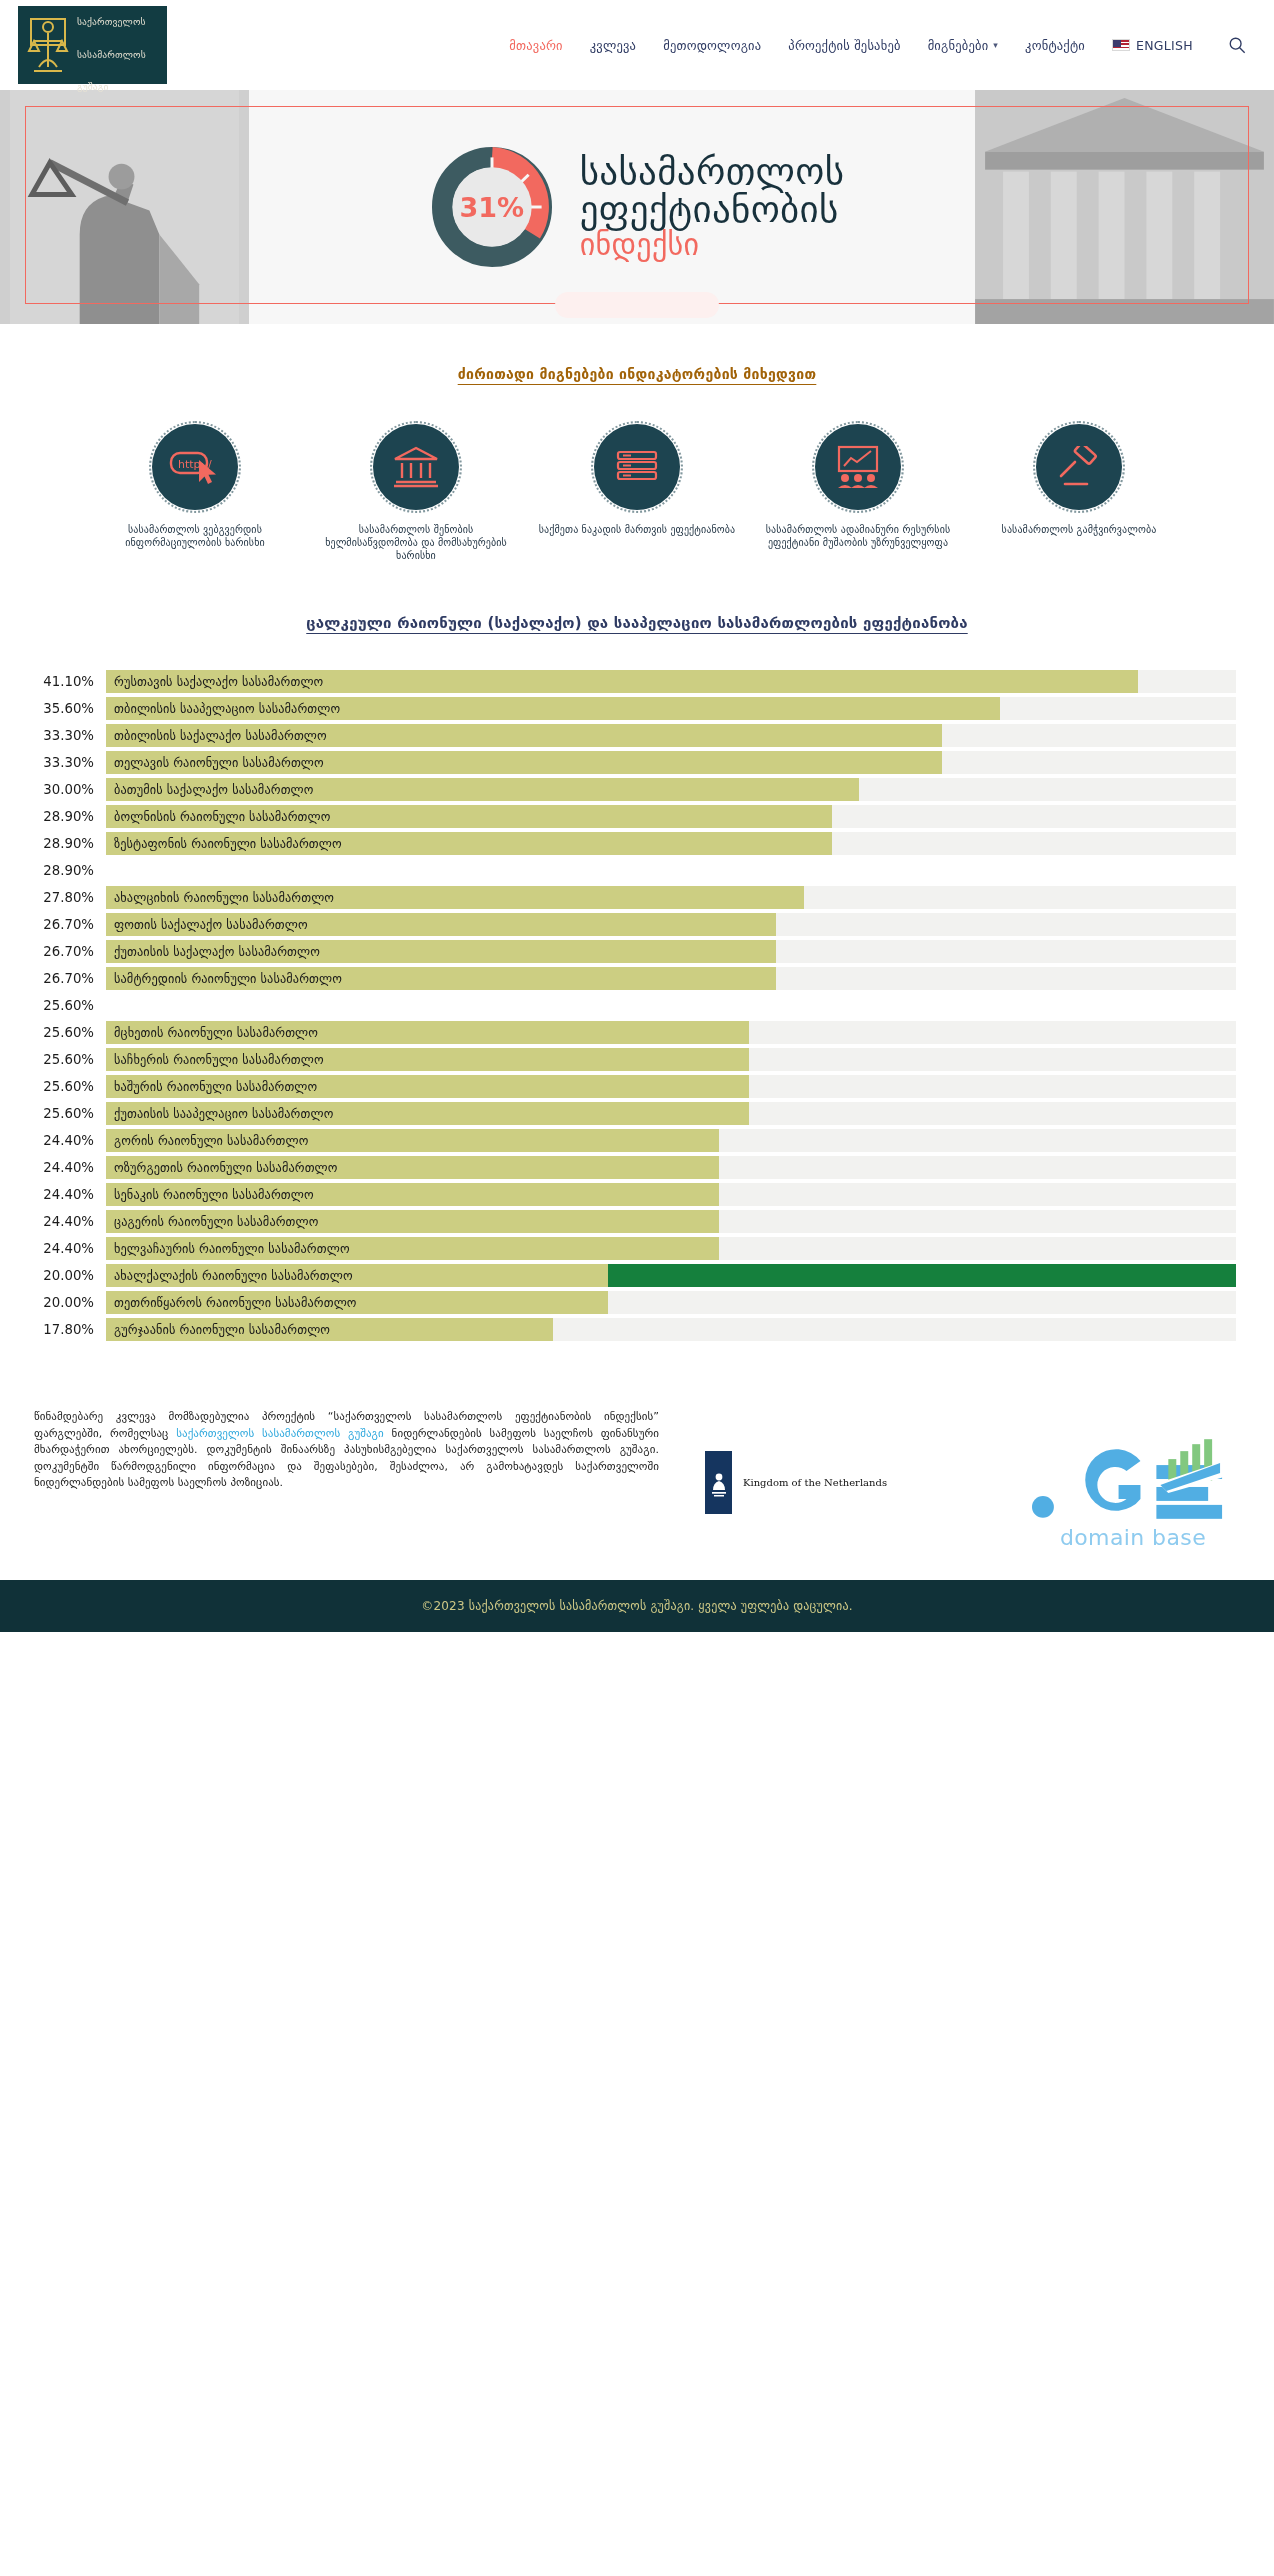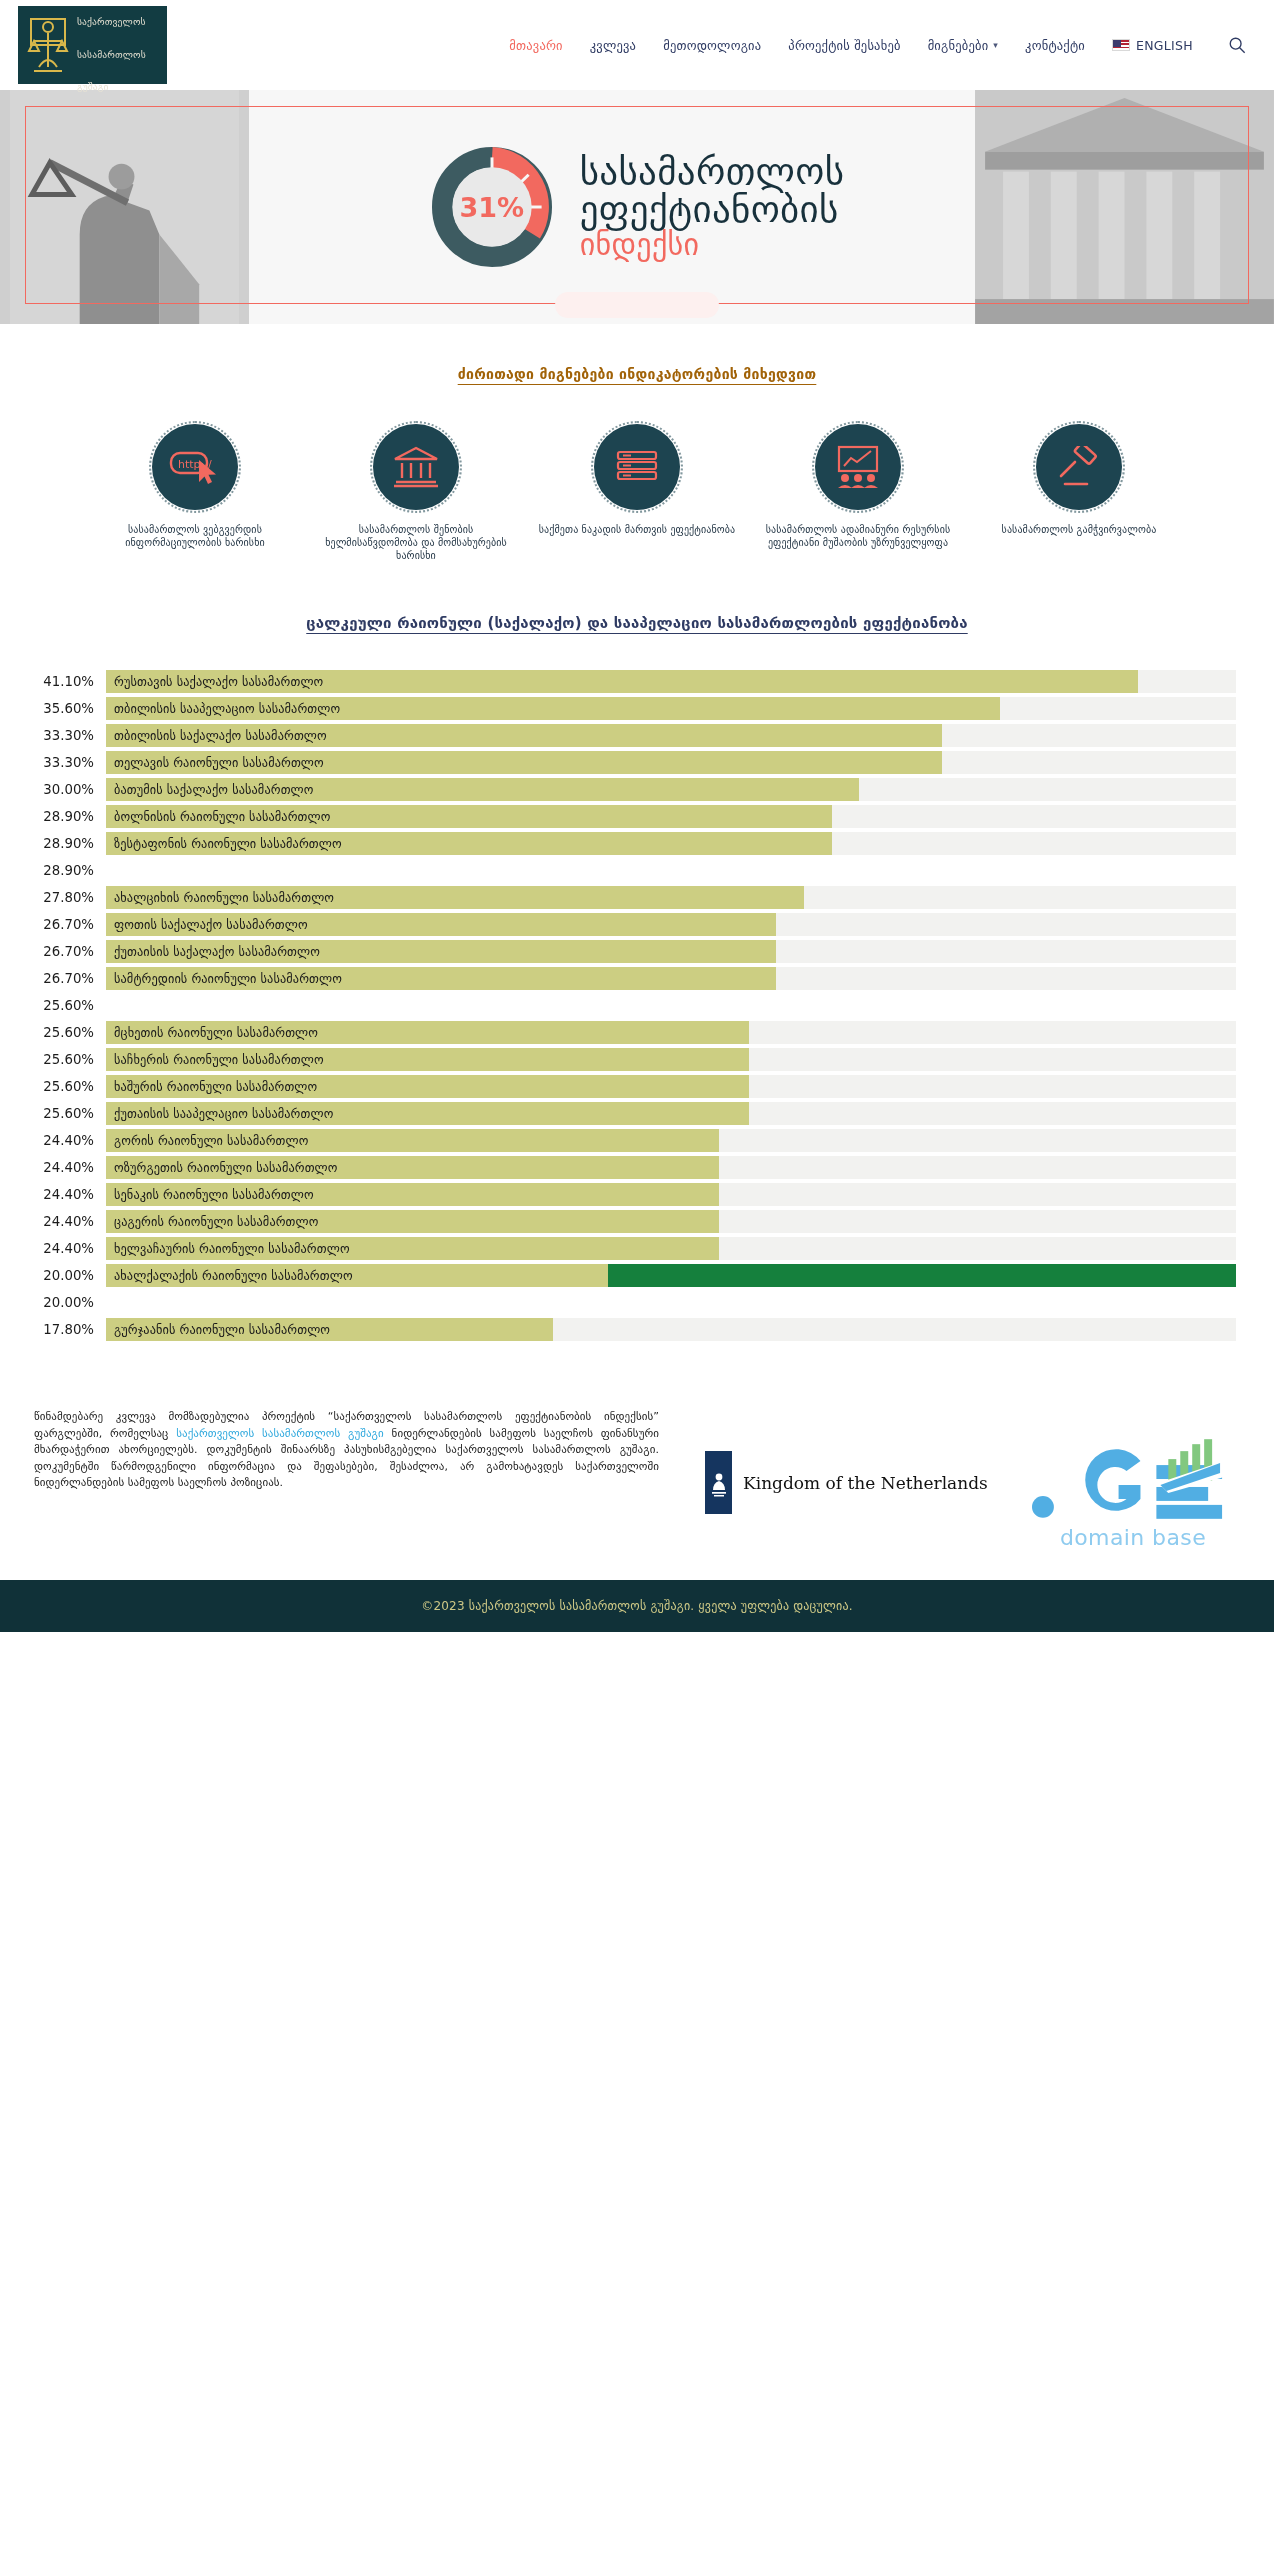--- a/index.html
+++ b/index.html
@@ -276,21 +276,21 @@
 
   .nl-logo {
     display: flex; align-items: center; gap: 11px;
     margin-top: 42px; margin-left: 26px;
   }
   .nl-bar {
     width: 27px; height: 63px;
     background: #15355f;
     display: flex; align-items: center; justify-content: center;
   }
-  .nl-text { font-family: "DejaVu Serif", serif; font-size: 17px; color: #111; white-space: nowrap; }
+  .nl-text { font-family: "DejaVu Serif", serif; font-size: 10px; color: #111; white-space: nowrap; }
 
   .ge-logo { margin-left: auto; margin-top: 28px; text-align: center; width: 214px; }
   .ge-sub { font-size: 22px; color: #8ecbef; letter-spacing: 0.4px; margin-top: -4px; }
 
   .footer-bar {
     background: #103138;
     height: 52px;
     display: flex;
     align-items: center;
     justify-content: center;
@@ -647,20 +647,24 @@
       </div>
       <div class="bar-row">
         <div class="bar-value">20.00%</div>
         <div class="bar-track" style="background: #15803d;">
           <div class="bar-fill" style="background: rgb(204, 206, 130); width: 44.4444%;"></div>
           <div class="bar-name">ახალქალაქის რაიონული სასამართლო</div>
         </div>
       </div>
       <div class="bar-row">
         <div class="bar-value">20.00%</div>
+        <div class="bar-track" style="background: rgb(242, 242, 240);">
+          <div class="bar-fill" style="background: rgb(204, 206, 130); width: 44.4444%;"></div>
+          <div class="bar-name">თეთრიწყაროს რაიონული სასამართლო</div>
+        </div>
       </div>
       <div class="bar-row">
         <div class="bar-value">17.80%</div>
         <div class="bar-track" style="background: rgb(242, 242, 240);">
           <div class="bar-fill" style="background: rgb(204, 206, 130); width: 39.5556%;"></div>
           <div class="bar-name">გურჯაანის რაიონული სასამართლო</div>
         </div>
       </div>
     </div>
 </section>

